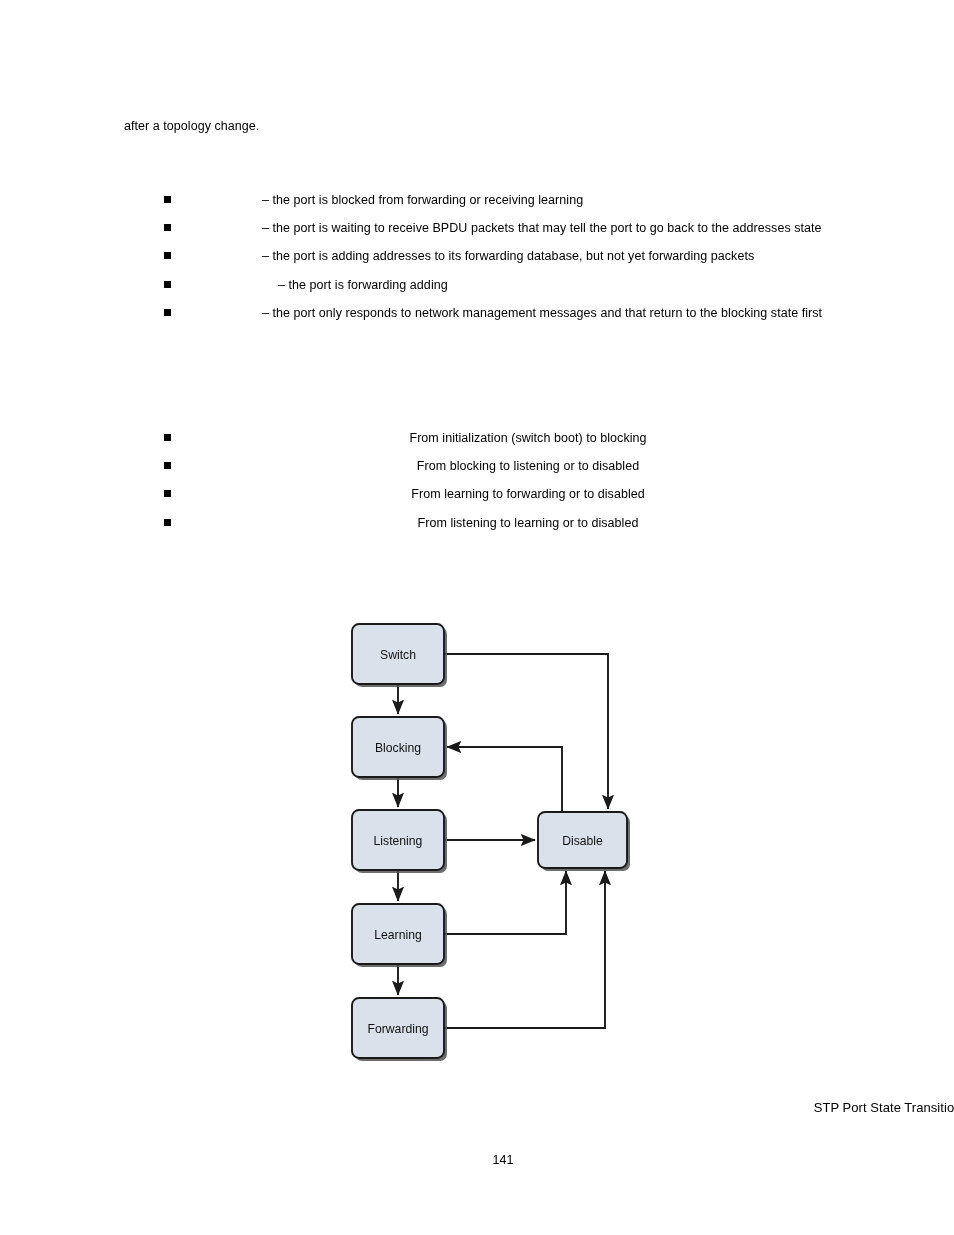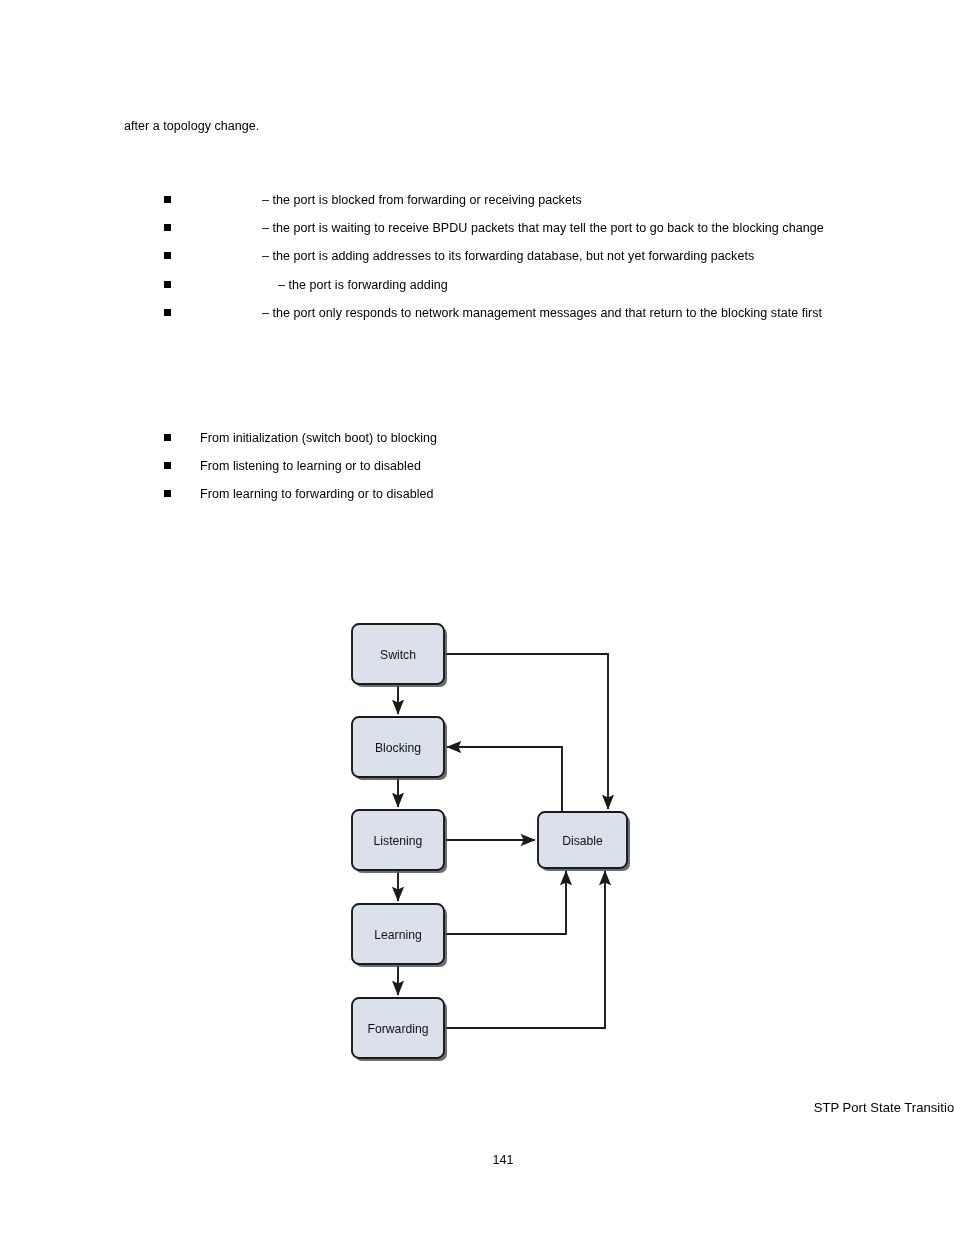--- a/index.html
+++ b/index.html
@@ -36,21 +36,21 @@
     letter-spacing: 0.05px;
   }
 
   
   .blist {
     position: absolute;
     left: 150px;
     width: 692px;
   }
   #state-list { top: 186px; }
-  #transition-list { top: 424px; }
+  #transition-list { top: 424px; text-align: center; }
 
   .bullet-row {
     position: relative;
     display: block;
     margin: 0;
     padding: 0 0 0 36px;
     font-size: 12.5px;
     line-height: 28.2px;
     letter-spacing: 0.05px;
   }
@@ -118,44 +118,45 @@
 </head>
 <body>
 
 <div class="page">
 
   <div class="intro">after a topology change.</div>
 
   <div class="blist justified" id="state-list">
       <div class="bullet-row">
         <span class="marker"></span>
-        <span class="rowtext"><span class="term-hidden" style="display: inline-block; width: 62px;">Blocking</span><span>– the port is blocked from forwarding or receiving packets</span></span>
-      </div>
-      <div class="bullet-row">
-        <span class="marker"></span>
-        <span class="rowtext"><span class="term-hidden" style="display: inline-block; width: 62px;">Listening</span><span>– the port is waiting to receive BPDU packets that may tell the port to go back to the blocking change</span></span>
+        <span class="rowtext"><span class="term-hidden" style="display: inline-block; width: 62px;">Blocking</span><span>– the port is blocked from forwarding or receiving learning</span></span>
+      </div>
+      <div class="bullet-row">
+        <span class="marker"></span>
+        <span class="rowtext"><span class="term-hidden" style="display: inline-block; width: 62px;">Listening</span><span>– the port is waiting to receive BPDU packets that may tell the port to go back to the addresses state</span></span>
       </div>
       <div class="bullet-row">
         <span class="marker"></span>
         <span class="rowtext"><span class="term-hidden" style="display: inline-block; width: 62px;">Learning</span><span>– the port is adding addresses to its forwarding database, but not yet forwarding packets</span></span>
       </div>
       <div class="bullet-row">
         <span class="marker"></span>
         <span class="rowtext"><span class="term-hidden" style="display: inline-block; width: 78px;">Forwarding</span><span>– the port is forwarding adding</span></span>
       </div>
       <div class="bullet-row">
         <span class="marker"></span>
         <span class="rowtext"><span class="term-hidden" style="display: inline-block; width: 62px;">Disabled</span><span>– the port only responds to network management messages and that return to the blocking state first</span></span>
       </div>
     </div>
 
   <div class="blist" id="transition-list">
       <div class="bullet-row"><span class="marker"></span><span>From initialization (switch boot) to blocking</span></div>
+      <div class="bullet-row"><span class="marker"></span><span>From blocking to listening or to disabled</span></div>
+      <div class="bullet-row"><span class="marker"></span><span>From learning to forwarding or to disabled</span></div>
       <div class="bullet-row"><span class="marker"></span><span>From listening to learning or to disabled</span></div>
-      <div class="bullet-row"><span class="marker"></span><span>From learning to forwarding or to disabled</span></div>
     </div>
 
   <div class="diagram">
     <svg width="954" height="480" viewBox="0 0 954 480" xmlns="http://www.w3.org/2000/svg">
       <defs>
         <marker id="arrowhead" markerWidth="9" markerHeight="9" refX="7.6" refY="3.2" orient="auto" markerUnits="strokeWidth">
           <path d="M0,0 L8,3.2 L0,6.4 L1.6,3.2 Z" fill="#1a1a1a"></path>
         </marker>
       </defs>
 

